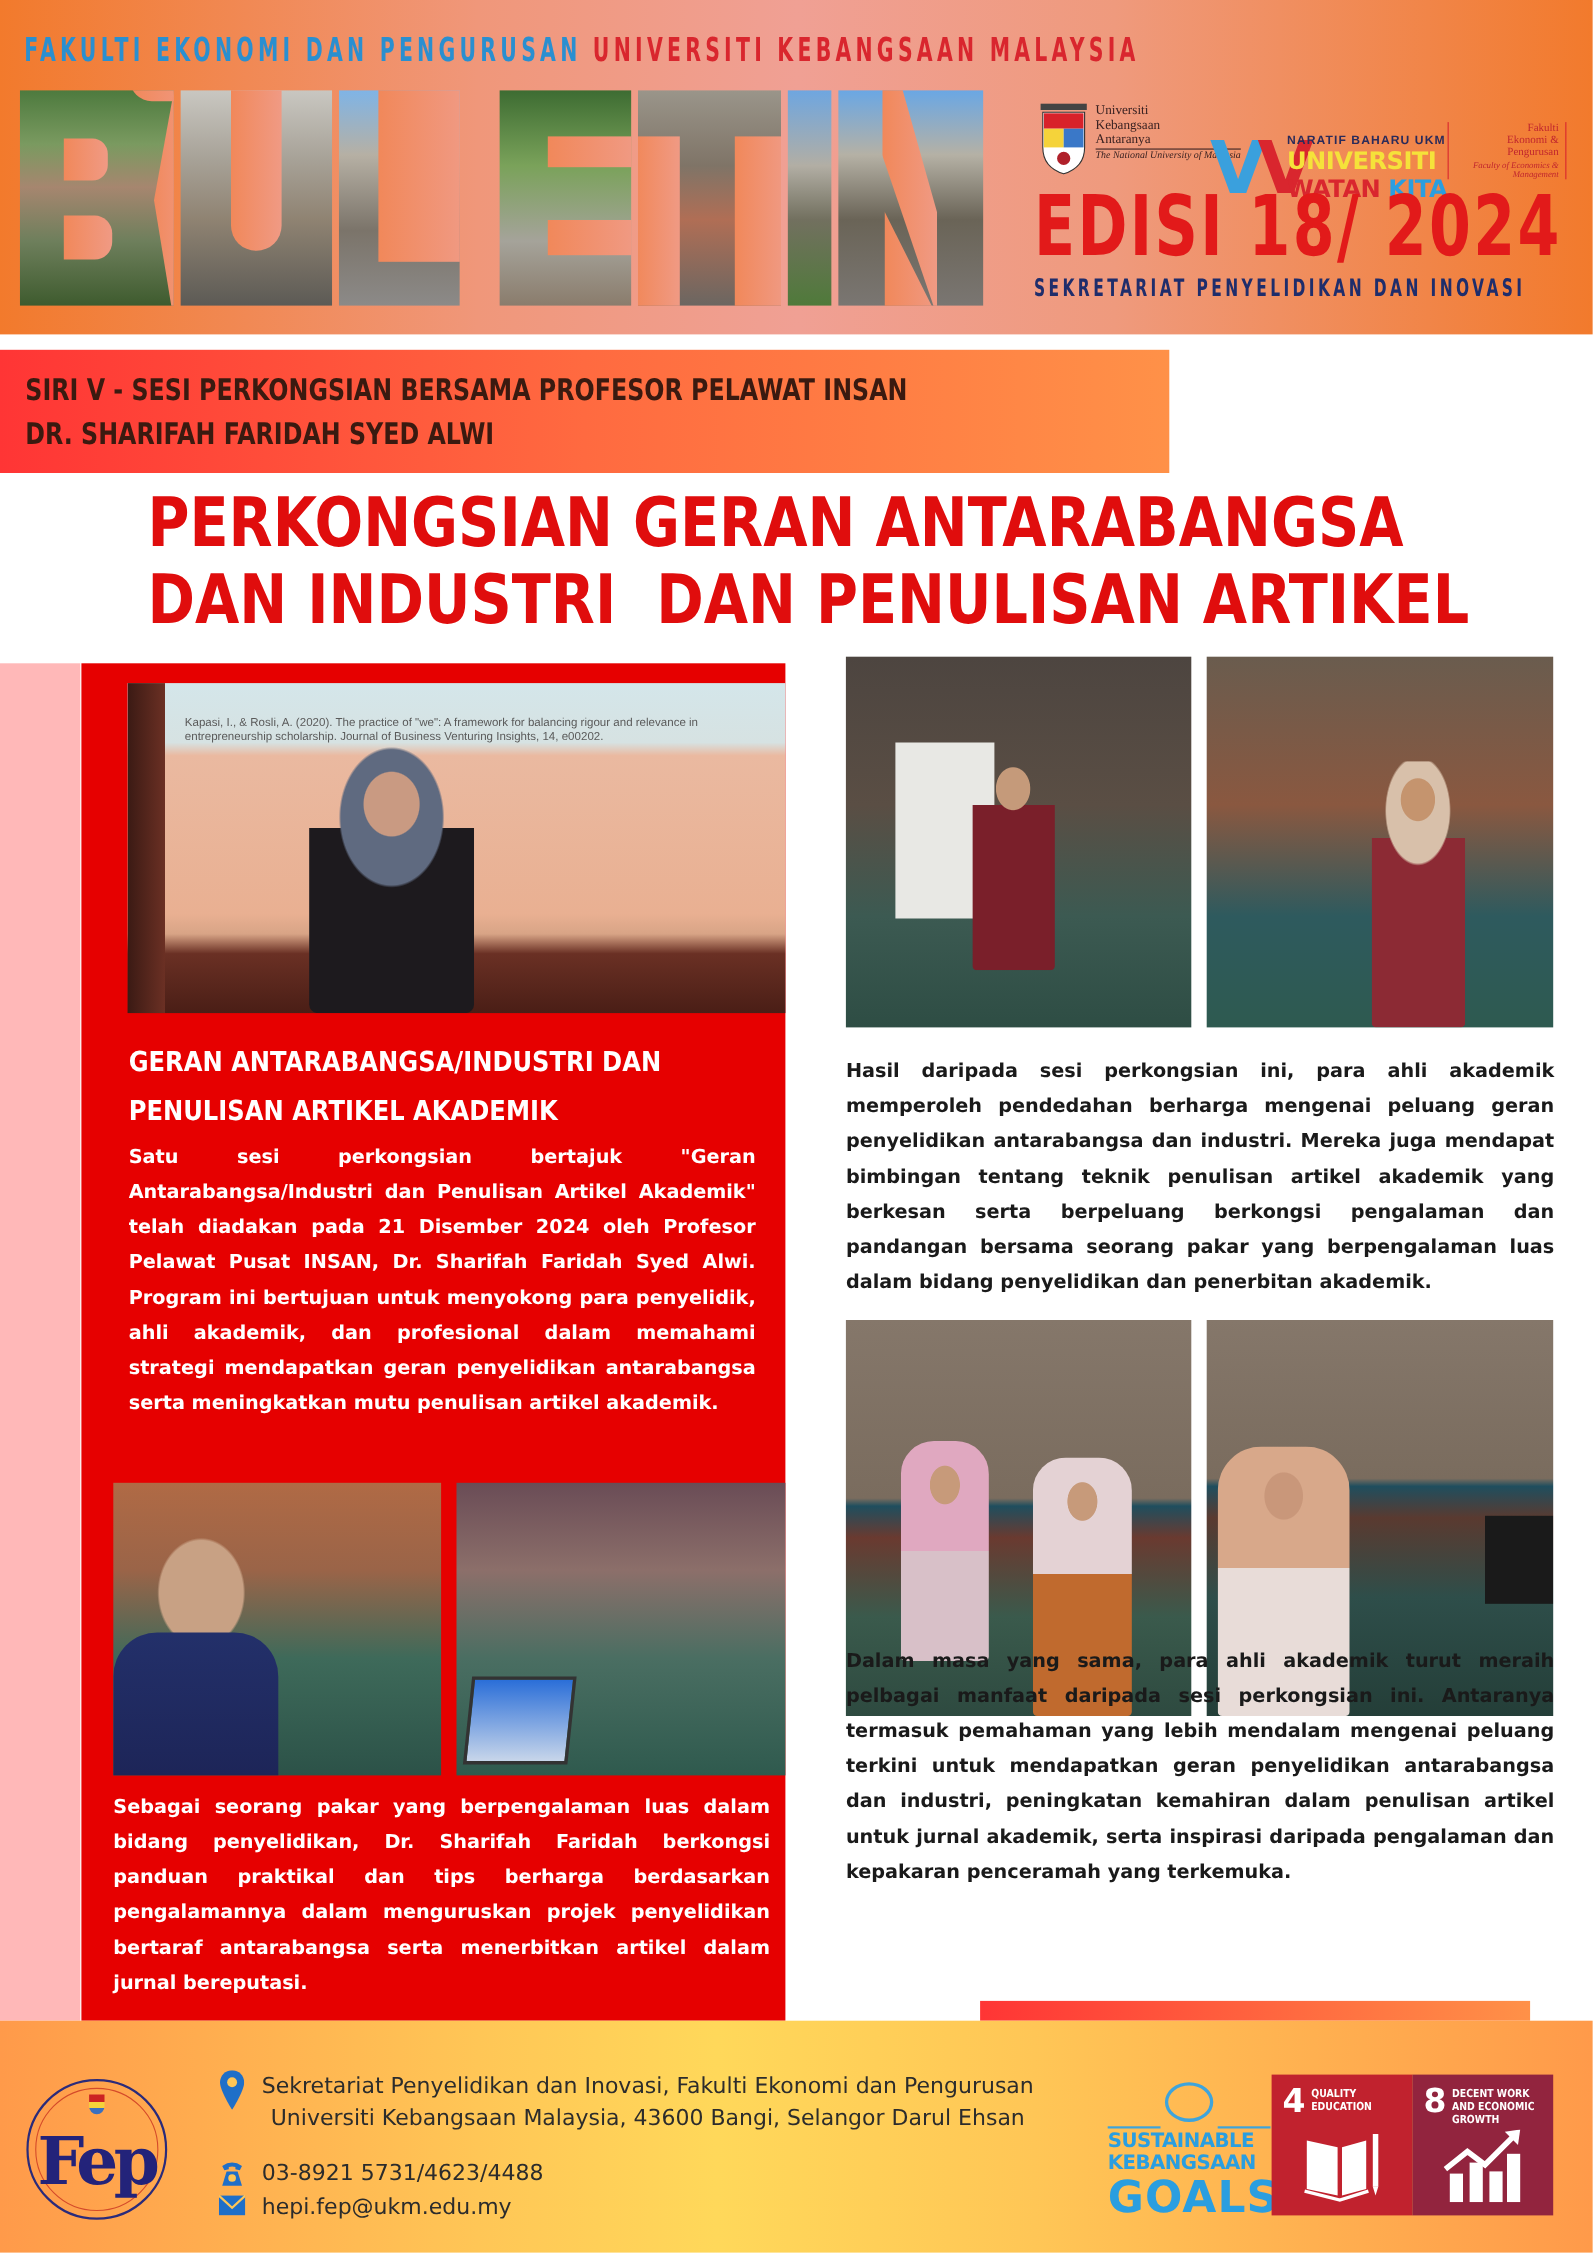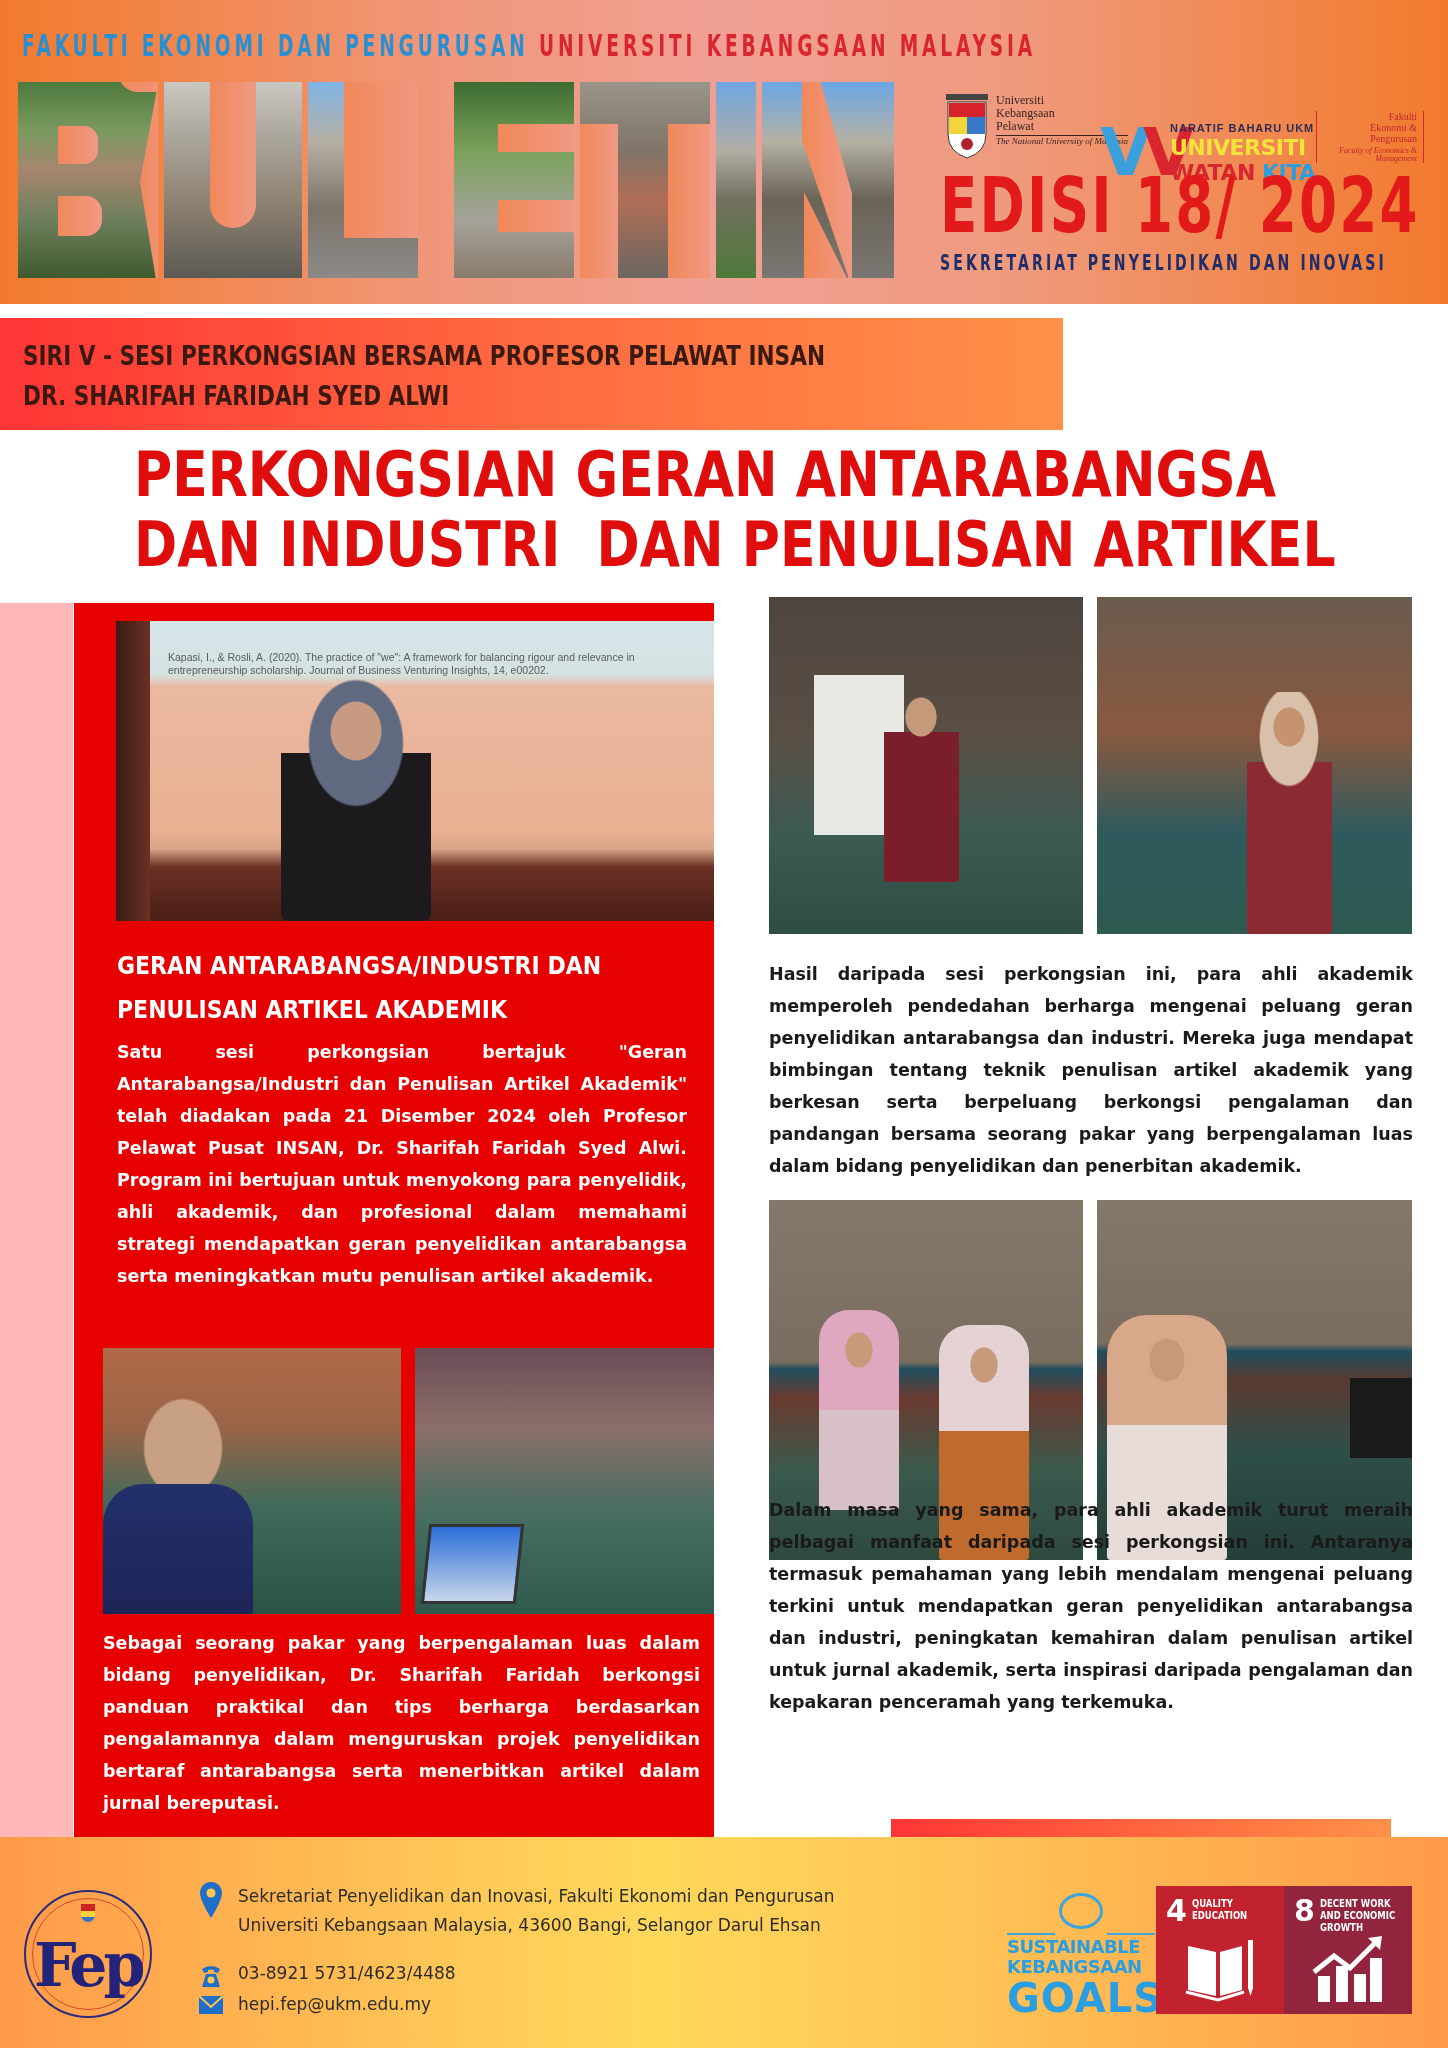--- a/index.html
+++ b/index.html
@@ -178,21 +178,21 @@
   
   .footer {
     position: absolute; left: 0; top: 1837px; width: 1448px; height: 211px;
     background: linear-gradient(90deg, #ff9a4a 0%, #ffc656 30%, #ffd85a 45%, #ffc656 65%, #ff9a4a 100%);
   }
   .fep-logo { position: absolute; left: 24px; top: 53px; width: 128px; height: 128px; border: 2px solid #2b2b7a; border-radius: 50%; }
   .fep-logo .ring { position:absolute; inset:6px; border: 1.5px solid #d44a2a; border-radius:50%; }
   .fep-logo .word { position:absolute; left:8px; top:26px; font-family:"DejaVu Serif", serif; font-weight: bold; font-size: 60px; color:#23237a; letter-spacing:-4px;margin-top:12px; }
   .fep-logo .crest { position:absolute; left:55px; top:12px; width:14px; height:18px; background: linear-gradient(180deg,#c22 0 40%, #f5d33a 40% 70%, #3a70c0 70%); border-radius: 0 0 7px 7px; }
 
-  .f-row { position: absolute; display: flex; align-items: flex-start; color: #2c2c2c; font-family: "DejaVu Sans", sans-serif; font-size: 17px; }
+  .f-row { position: absolute; display: flex; align-items: flex-start; color: #2c2c2c; font-family: "DejaVu Sans", sans-serif; font-size: 20px; text-align: center; }
   .f-icon { width: 26px; margin-right: 14px; display:flex; justify-content:center; }
   .f-address { left: 198px; top: 45px; }
   .f-address .txt { line-height: 29px; }
   .f-phone { left: 198px; top: 126px; }
   .f-email { left: 198px: top: 155px; }
   .f-email { left: 198px; top: 157px; }
 
   .sdg-logo { position: absolute; left: 1007px; top: 1893px; width: 148px; height: 124px; }
   .sdg-logo .un { position:absolute; left:52px; top:0; width:44px; height:36px; border:3px solid #3ea4dc; border-radius:50%; }
   .sdg-logo .line { position:absolute; top:40px; height:2px; background:#3ea4dc; }
@@ -264,21 +264,21 @@
       <rect x="2" y="0" width="42" height="6" fill="#444"></rect>
       <path d="M4 8 H42 V40 Q42 58 23 64 Q4 58 4 40 Z" fill="#fff" stroke="#333" stroke-width="1"></path>
       <rect x="5" y="9" width="36" height="14" fill="#d8222a"></rect>
       <rect x="5" y="23" width="18" height="17" fill="#f5d33a"></rect>
       <rect x="23" y="23" width="18" height="17" fill="#3a78c8"></rect>
       <circle cx="23" cy="50" r="6" fill="#b0202a"></circle>
     </svg>
     <div class="ukm-text">
       <div>Universiti</div>
       <div>Kebangsaan</div>
-      <div>Pelawat</div>
+      <div>Antaranya</div>
       <div class="tag">The National University of Malaysia</div>
     </div>
     <div class="uwk">
       <div class="uwk-w"><span>V</span><span class="red">V</span></div>
       <div class="uwk-naratif">NARATIF BAHARU UKM</div>
       <div class="uwk-univ">UNIVERSITI</div>
       <div class="uwk-watan"><span class="a">WATAN</span> <span class="b">KITA</span></div>
     </div>
     <div class="fep-text">
       <div>Fakulti</div>

